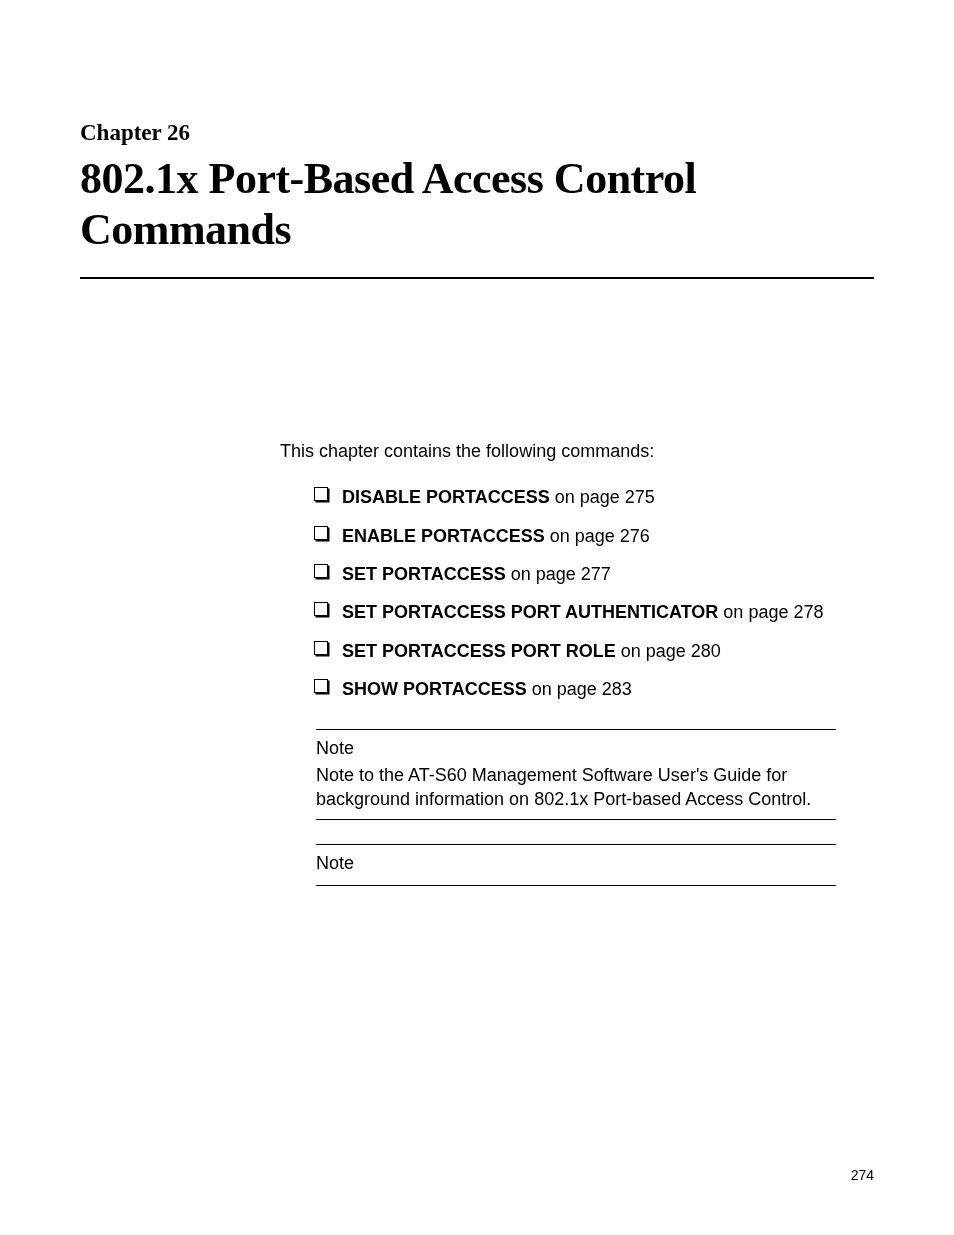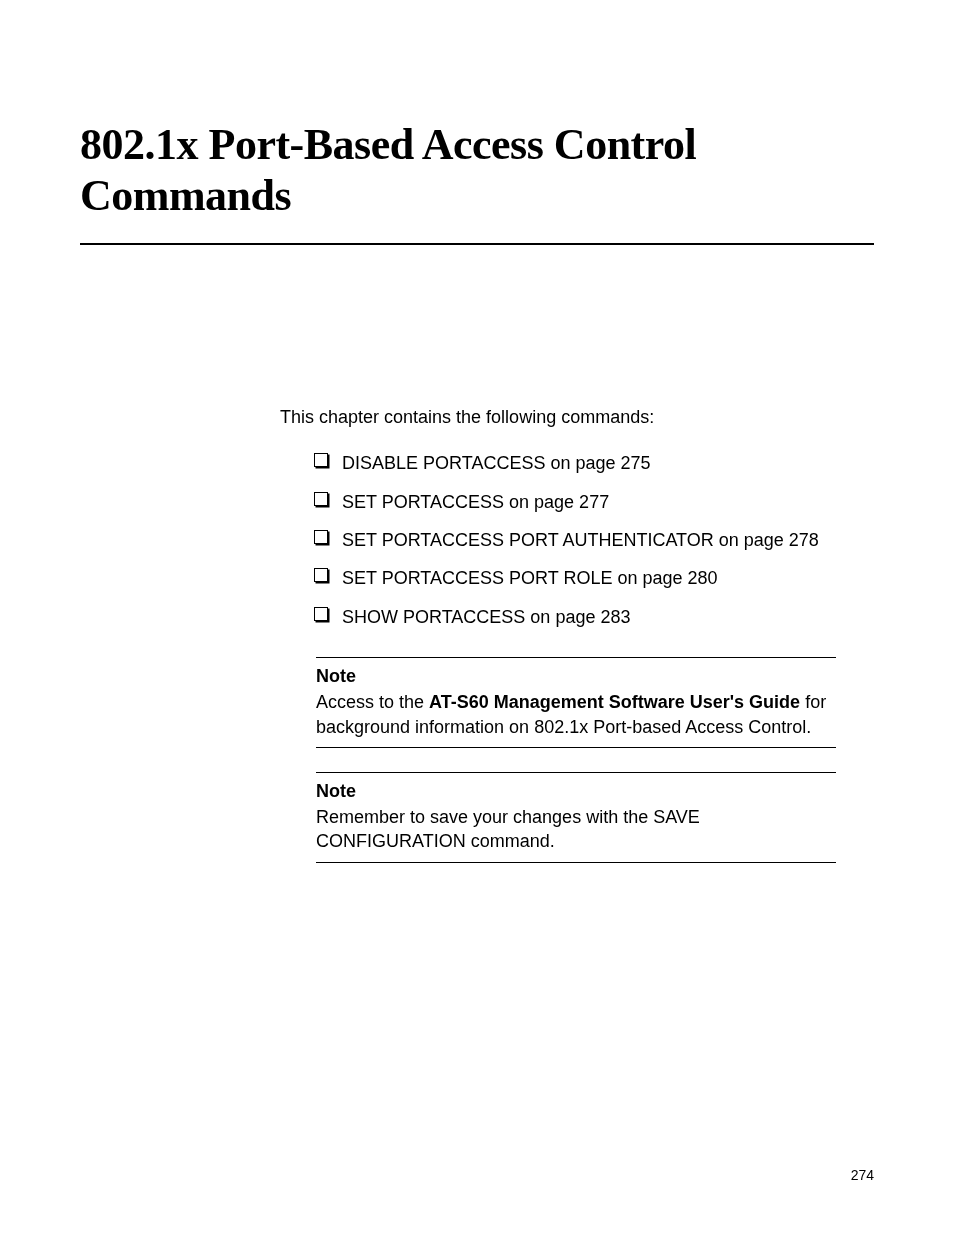--- a/index.html
+++ b/index.html
@@ -50,57 +50,62 @@
   }
   .cmd-list li .bullet-icon {
     position: absolute;
     left: 0;
     top: 2px;
     width: 14px;
     height: 14px;
     border: 1.5px solid #000;
     box-shadow: 1.5px 1.5px 0 0 #000;
   }
-  .cmd-name { font-weight: normal; }
+  .cmd-name { font-weight: bold; }
   .note-block {
     margin-left: 36px;
     margin-right: 0;
     border-top: 1px solid #000;
     border-bottom: 1px solid #000;
     padding: 6px 0 8px 0;
     margin-bottom: 24px;
     width: 520px;
   }
   .note-heading {
-    font-weight: bold;
+    font-weight: normal;
     margin-bottom: 2px;
   }
-  .note-body b { font-weight: bold; }
+  .note-body b { font-weight: normal; }
   .page-number {
     position: absolute;
     bottom: 52px;
     right: 80px;
     font-size: 14px;
   }
 </style>
 </head>
 <body>
 
 <div class="page">
 
+  <div class="chapter-label">Chapter 26</div>
   <div class="chapter-title">802.1x Port-Based Access Control Commands</div>
 
   <div class="body">
 
     <div class="intro">This chapter contains the following commands:</div>
 
     <ul class="cmd-list">
       <li>
         <span class="bullet-icon"></span>
         <span class="cmd-name">DISABLE PORTACCESS</span><span> on page 275</span>
+      </li>
+      <li>
+        <span class="bullet-icon"></span>
+        <span class="cmd-name">ENABLE PORTACCESS</span><span> on page 276</span>
       </li>
       <li>
         <span class="bullet-icon"></span>
         <span class="cmd-name">SET PORTACCESS</span><span> on page 277</span>
       </li>
       <li>
         <span class="bullet-icon"></span>
         <span class="cmd-name">SET PORTACCESS PORT AUTHENTICATOR</span><span> on page 278</span>
       </li>
       <li>
@@ -109,27 +114,24 @@
       </li>
       <li>
         <span class="bullet-icon"></span>
         <span class="cmd-name">SHOW PORTACCESS</span><span> on page 283</span>
       </li>
     </ul>
 
     <div class="note-block">
       <div class="note-heading">Note</div>
       <div class="note-body">
-        <span>Access to the </span><b>AT-S60 Management Software User's Guide</b><span> for background information on 802.1x Port-based Access Control.</span>
+        <span>Note to the </span><b>AT-S60 Management Software User's Guide</b><span> for background information on 802.1x Port-based Access Control.</span>
       </div>
     </div>
 
     <div class="note-block">
       <div class="note-heading">Note</div>
-      <div class="note-body">
-        <span>Remember to save your changes with the SAVE CONFIGURATION command.</span><b></b><span></span>
-      </div>
     </div>
 
   </div>
 
   <div class="page-number">274</div>
 </div>
 
 </body></html>

